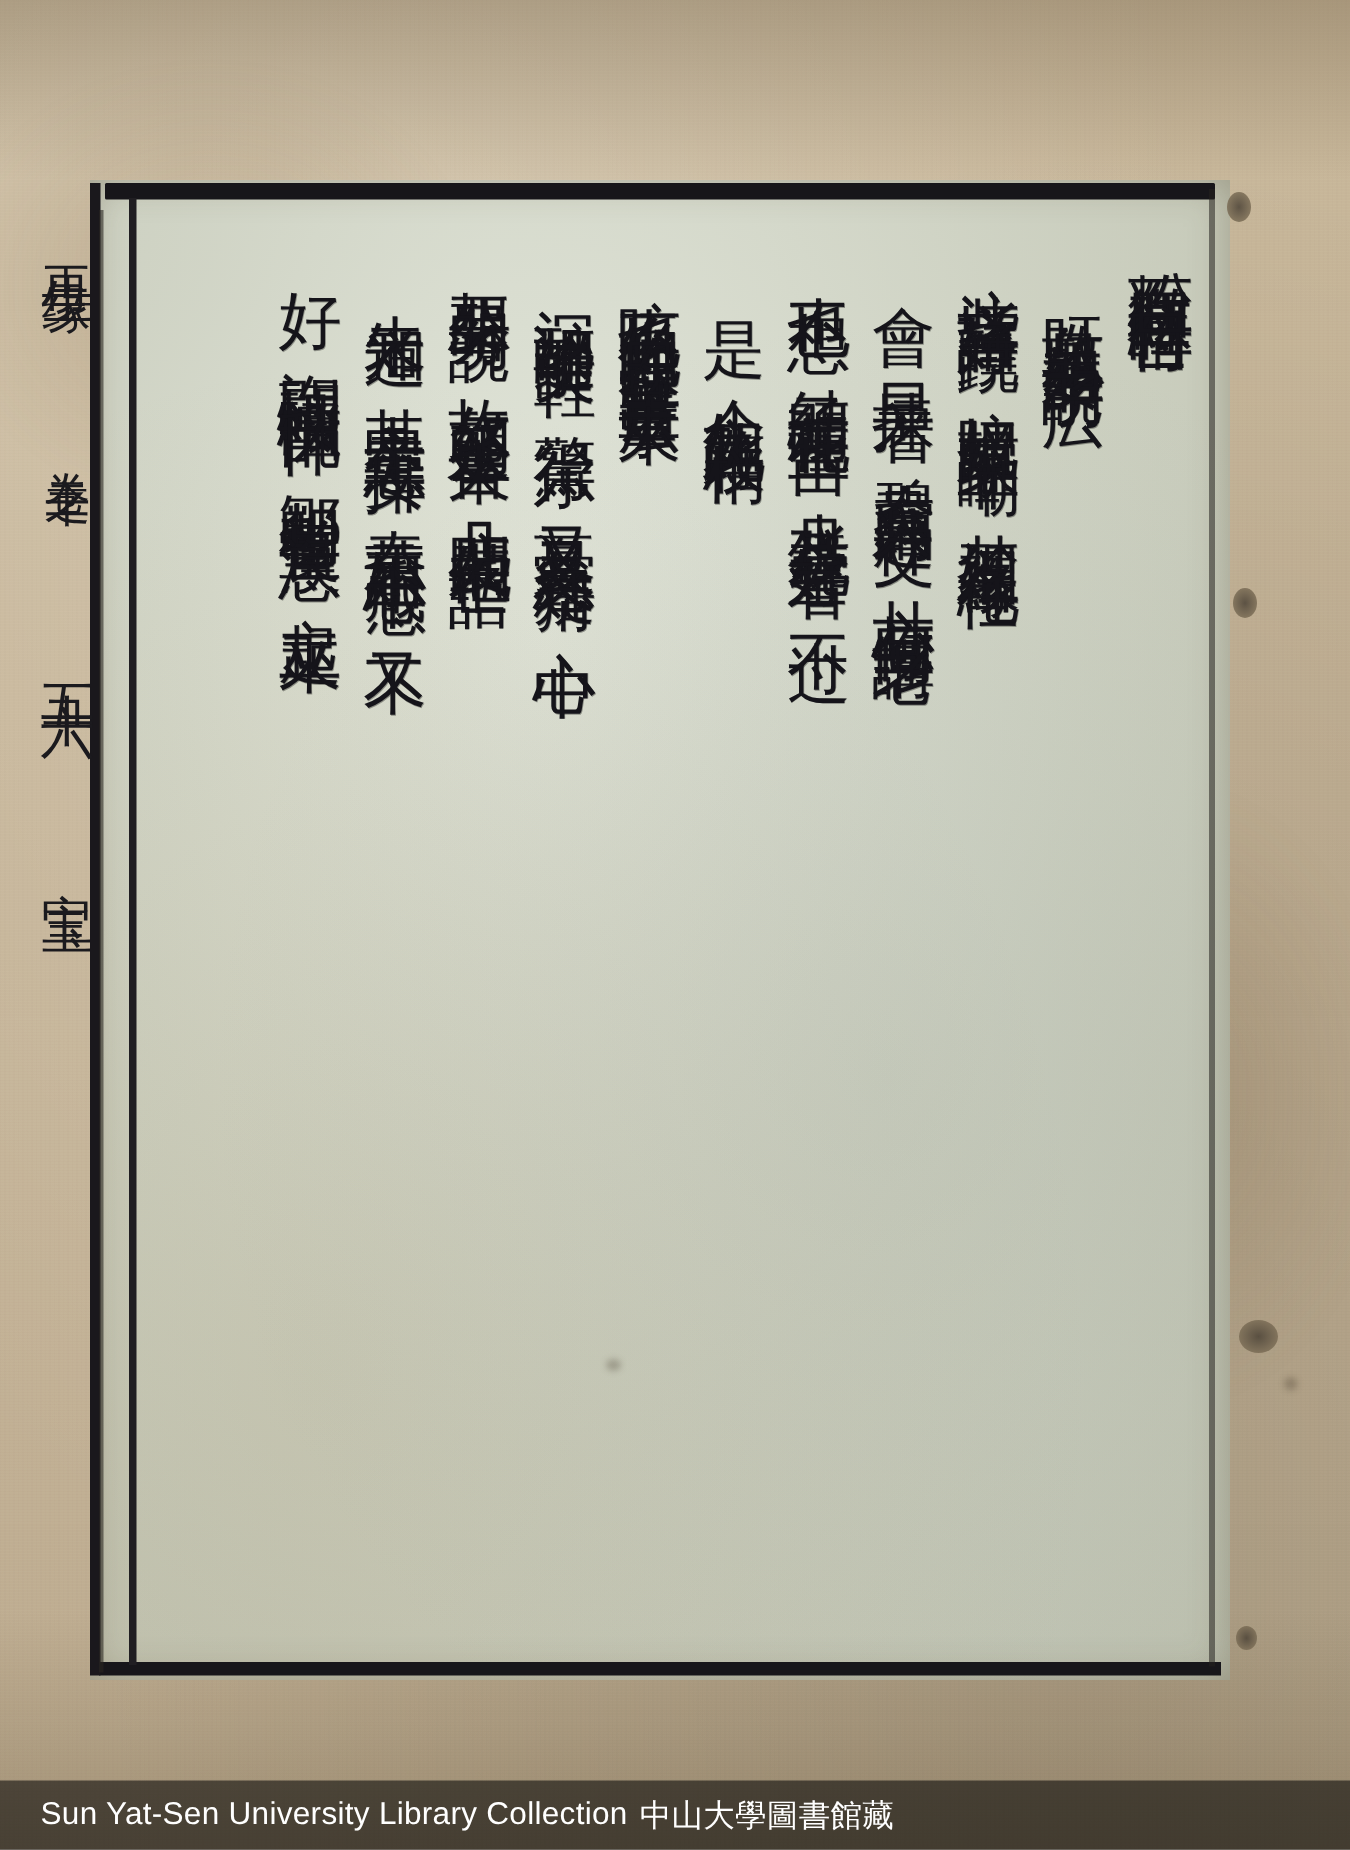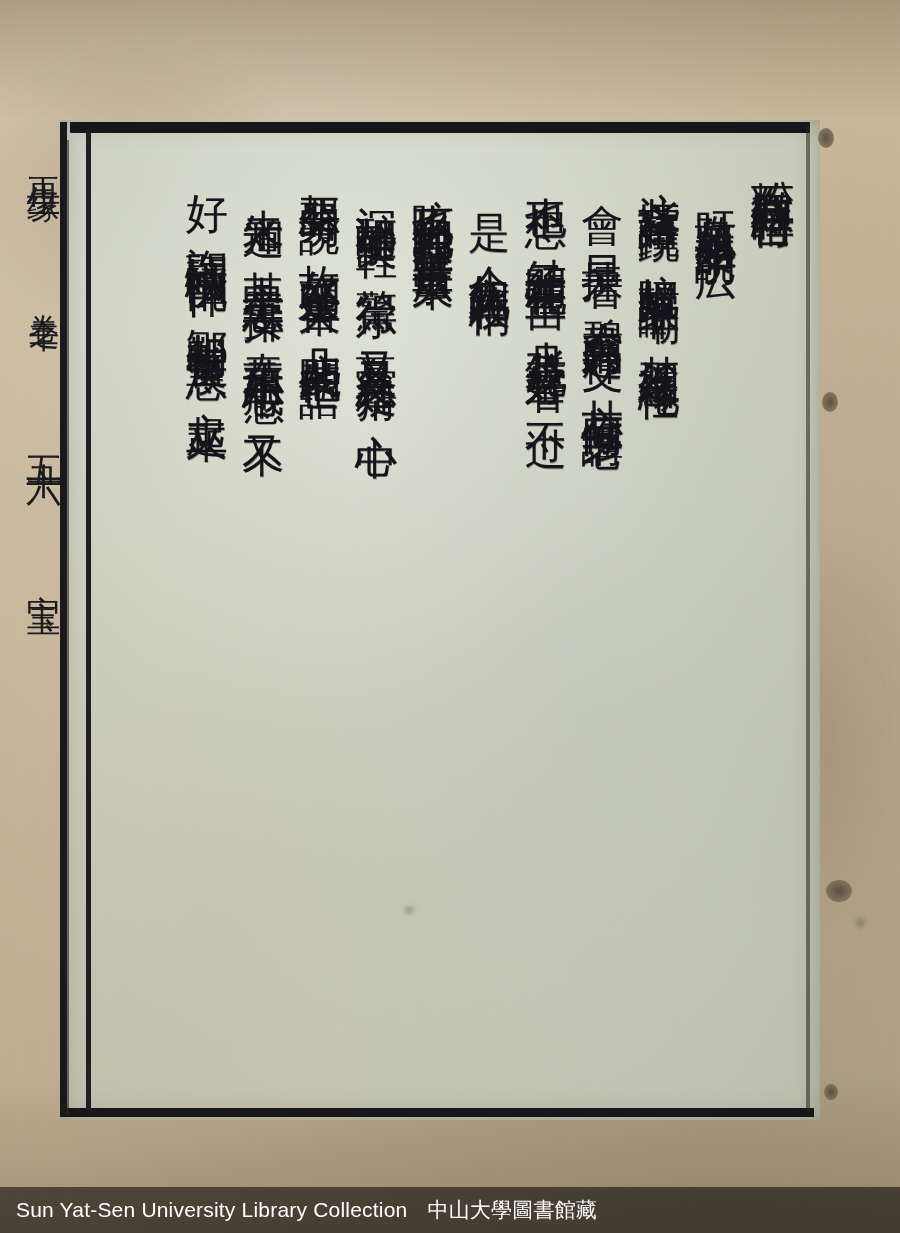--- a/index.html
+++ b/index.html
@@ -185,30 +185,30 @@
   }
 
   
   .watermark {
     position: absolute;
     left: 0; right: 0; bottom: 0;
     height: 46px;
     background: rgba(0,0,0,0.55);
     display: flex;
     align-items: center;
-    padding-left: 16px;
+    padding-left: 27px;
     color: #ffffff;
     font-size: 21px;
     letter-spacing: .2px;
     font-family: "Liberation Sans", "DejaVu Sans", sans-serif;
   }
   .watermark .cn {
     font-family: Liberation Sans, sans-serif;
     font-size: 21px;
-    margin-left: 20px;
+    margin-left: 8px;
   }
 </style>
 </head>
 <body>
 
 <div id="page">
 
   <div class="scan-bg"></div>
   <div class="grain"></div>
   <div class="stain-a"></div>

